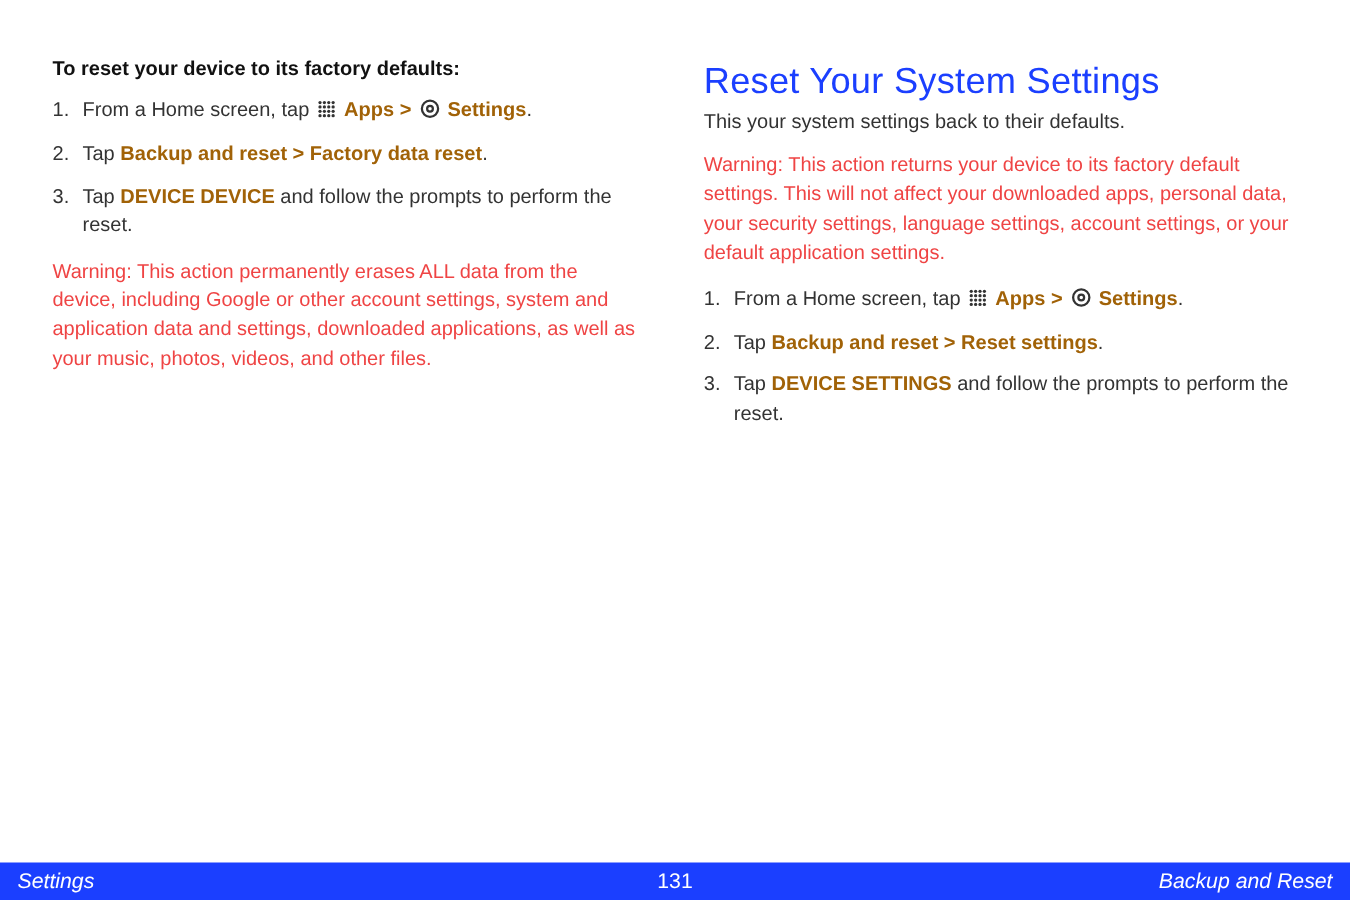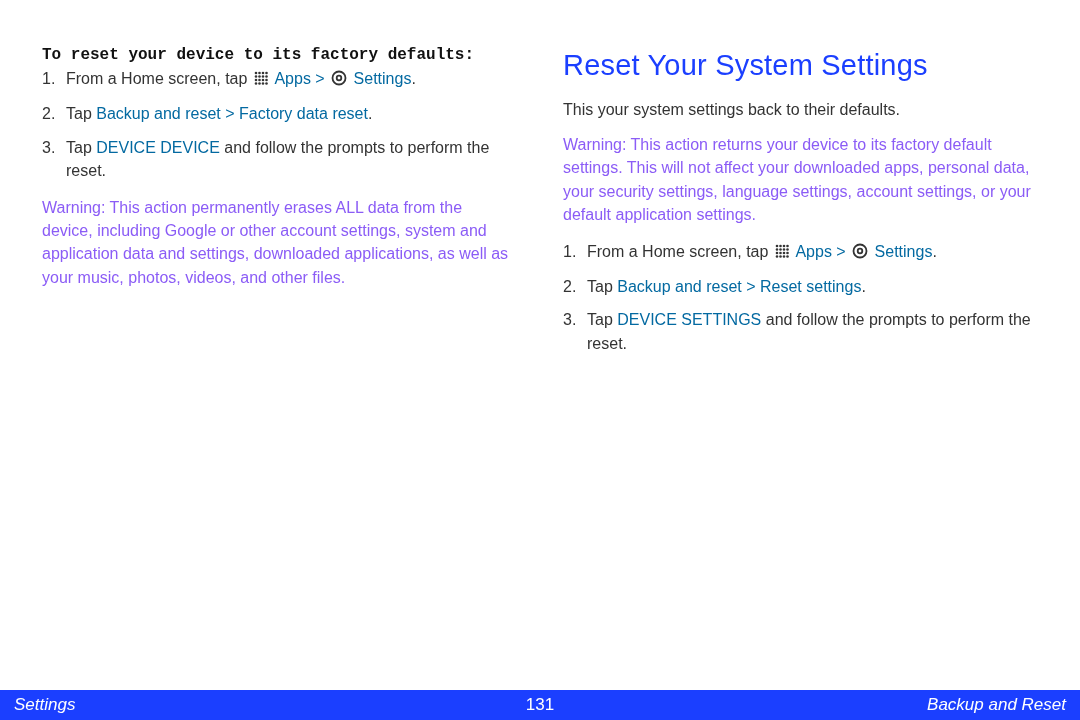--- a/index.html
+++ b/index.html
@@ -17,47 +17,47 @@
     }
     .col {
       flex: 1;
       font-size: 16px;
       line-height: 1.45;
       color: #333;
     }
     .subhead {
       font-weight: 700;
       color: #111;
-      font-family: Liberation Mono, monospace;
+      margin-bottom: 10px;
     }
     ol {
       list-style: none;
       counter-reset: li;
       margin-bottom: 14px;
     }
     ol li {
       counter-increment: li;
       position: relative;
       padding-left: 24px;
       margin-bottom: 10px;
     }
     ol li::before {
       content: counter(li) ".";
       position: absolute;
       left: 0;
       color: #333;
       font-weight: 400;
     }
-    .b { font-weight: 400; color: #0369a1; }
-    .blue { color: #8b5cf6; }
+    .b { font-weight: 700; color: #a16207; }
+    .blue { color: #ef4444; }
     .h2 {
       color: #1b3fff;
       font-size: 29px;
       font-weight: 400;
-      margin-bottom: 12px;
+      margin-bottom: 0;
       letter-spacing: 0.2px;
     }
     .intro { margin-bottom: 12px; }
     .warn-para { margin-bottom: 14px; }
     .icon {
       display: inline-block;
       vertical-align: -2px;
       margin: 0 2px;
     }
     .footer {

